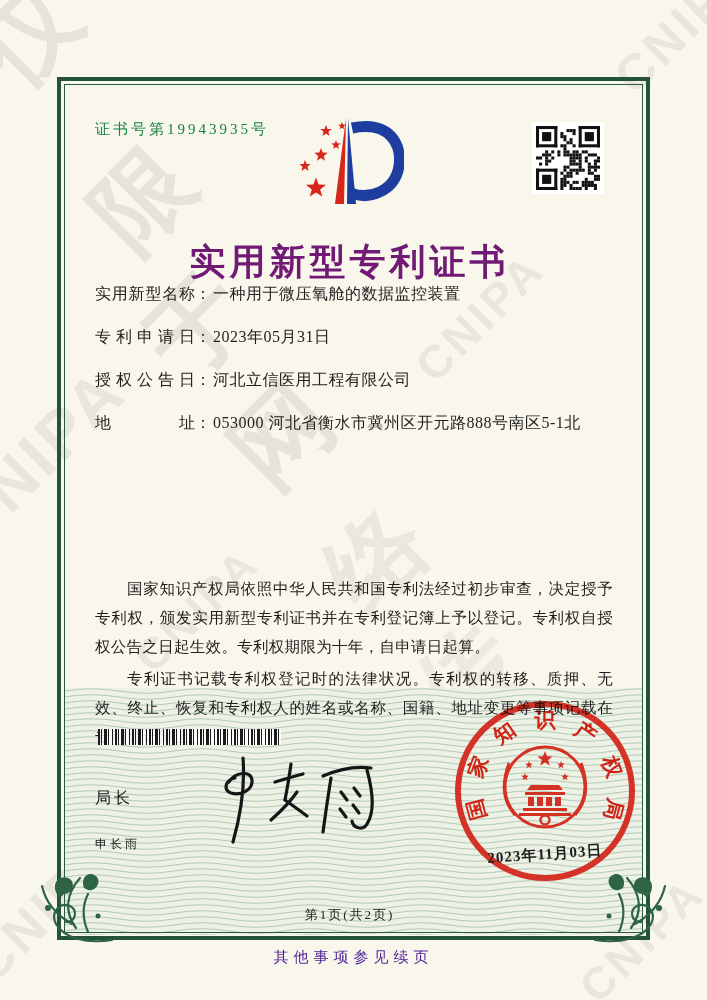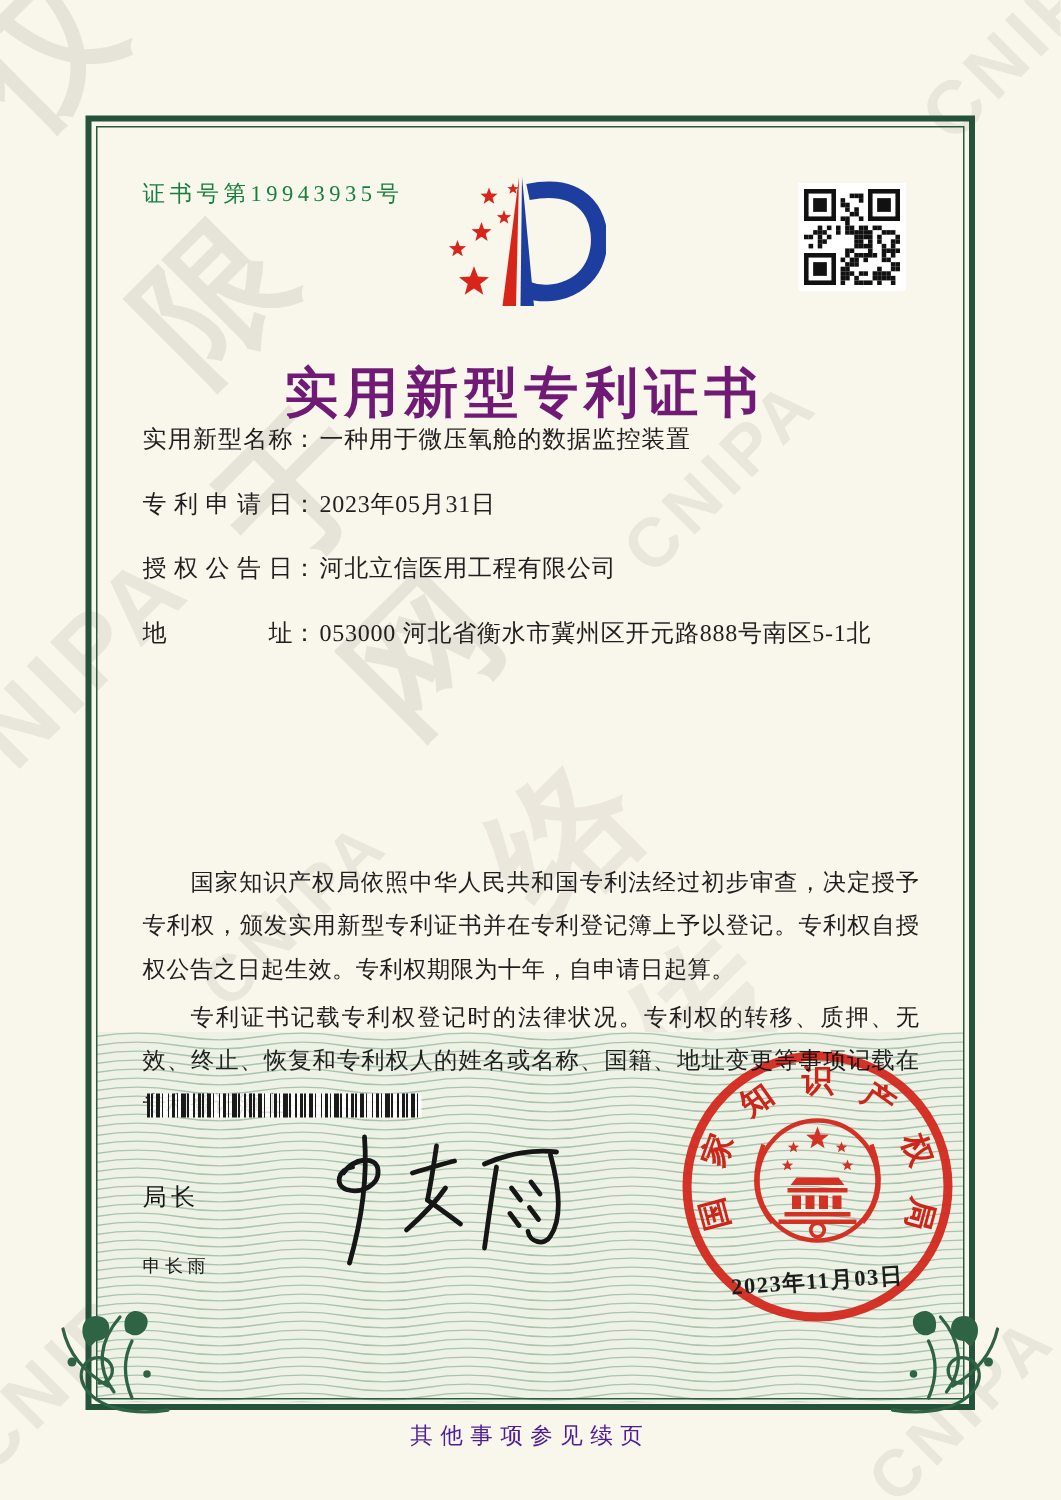--- a/index.html
+++ b/index.html
@@ -357,16 +357,17 @@
           <span class="seal-char" style="transform: rotate(-70deg) translateY(-71px);">家</span>
           <span class="seal-char" style="transform: rotate(-35deg) translateY(-71px);">知</span>
           <span class="seal-char" style="transform: rotate(0deg) translateY(-71px);">识</span>
           <span class="seal-char" style="transform: rotate(35deg) translateY(-71px);">产</span>
           <span class="seal-char" style="transform: rotate(70deg) translateY(-71px);">权</span>
           <span class="seal-char" style="transform: rotate(105deg) translateY(-71px);">局</span>
         </div>
       <div class="seal-date">2023年11月03日</div>
     </div>
 
+    <div class="page-info">第1页(共2页)</div>
     <div class="footer-note">其他事项参见续页</div>
 
   </div>
 </div>
 
 </body></html>

